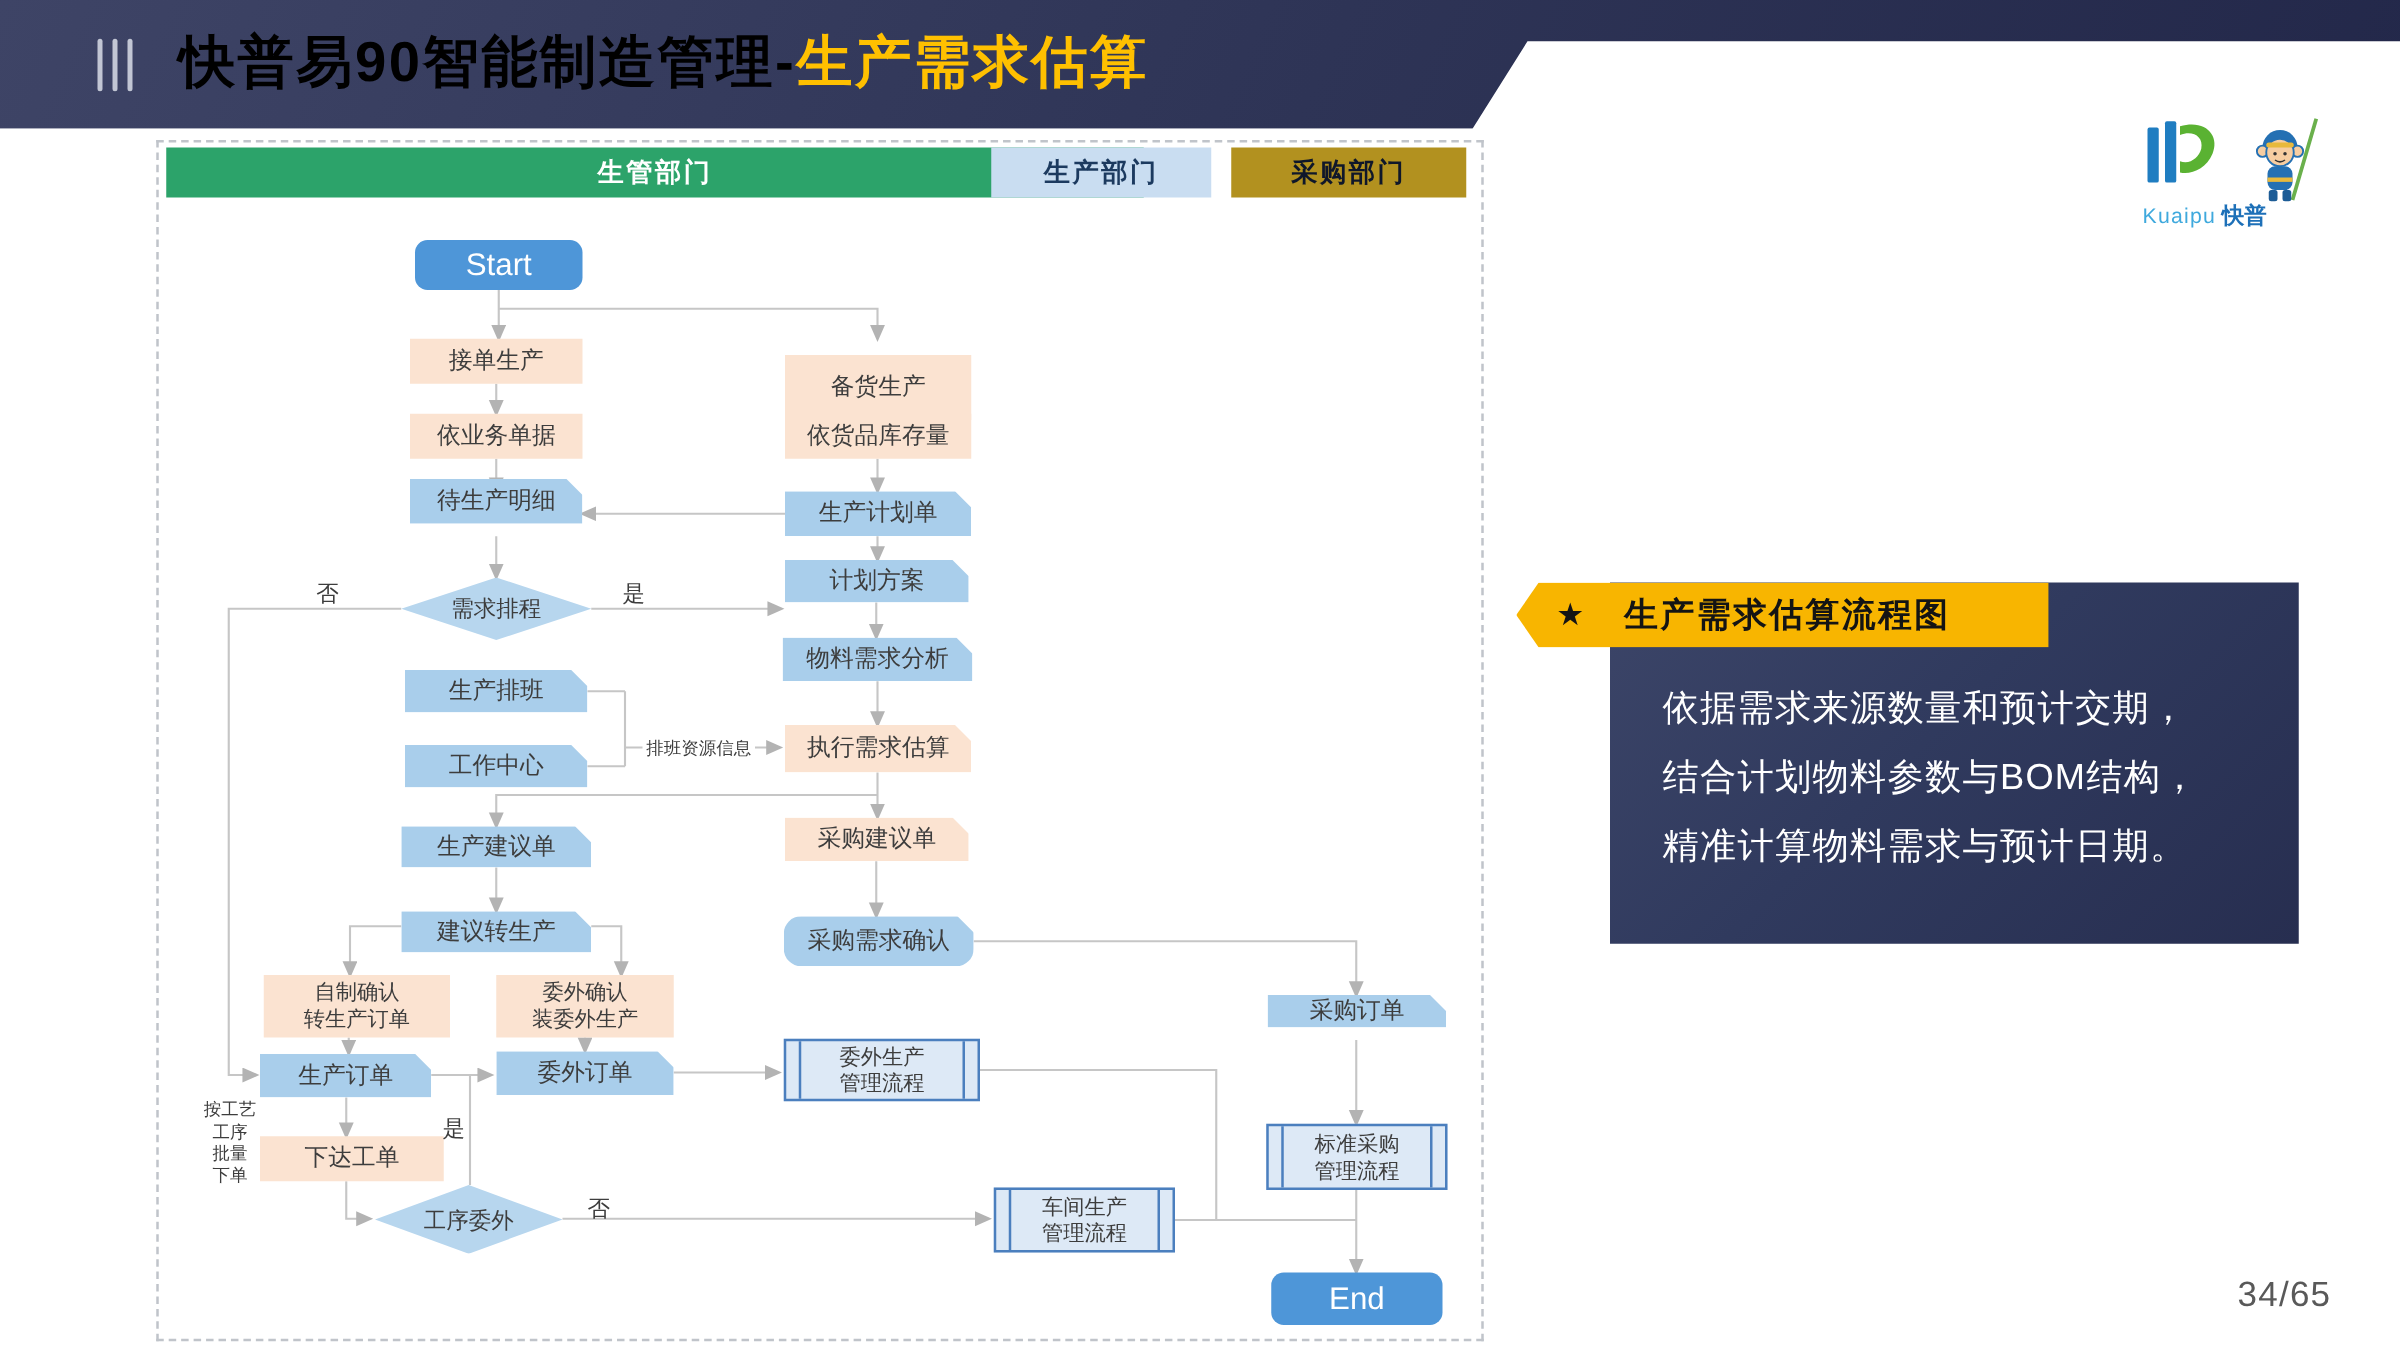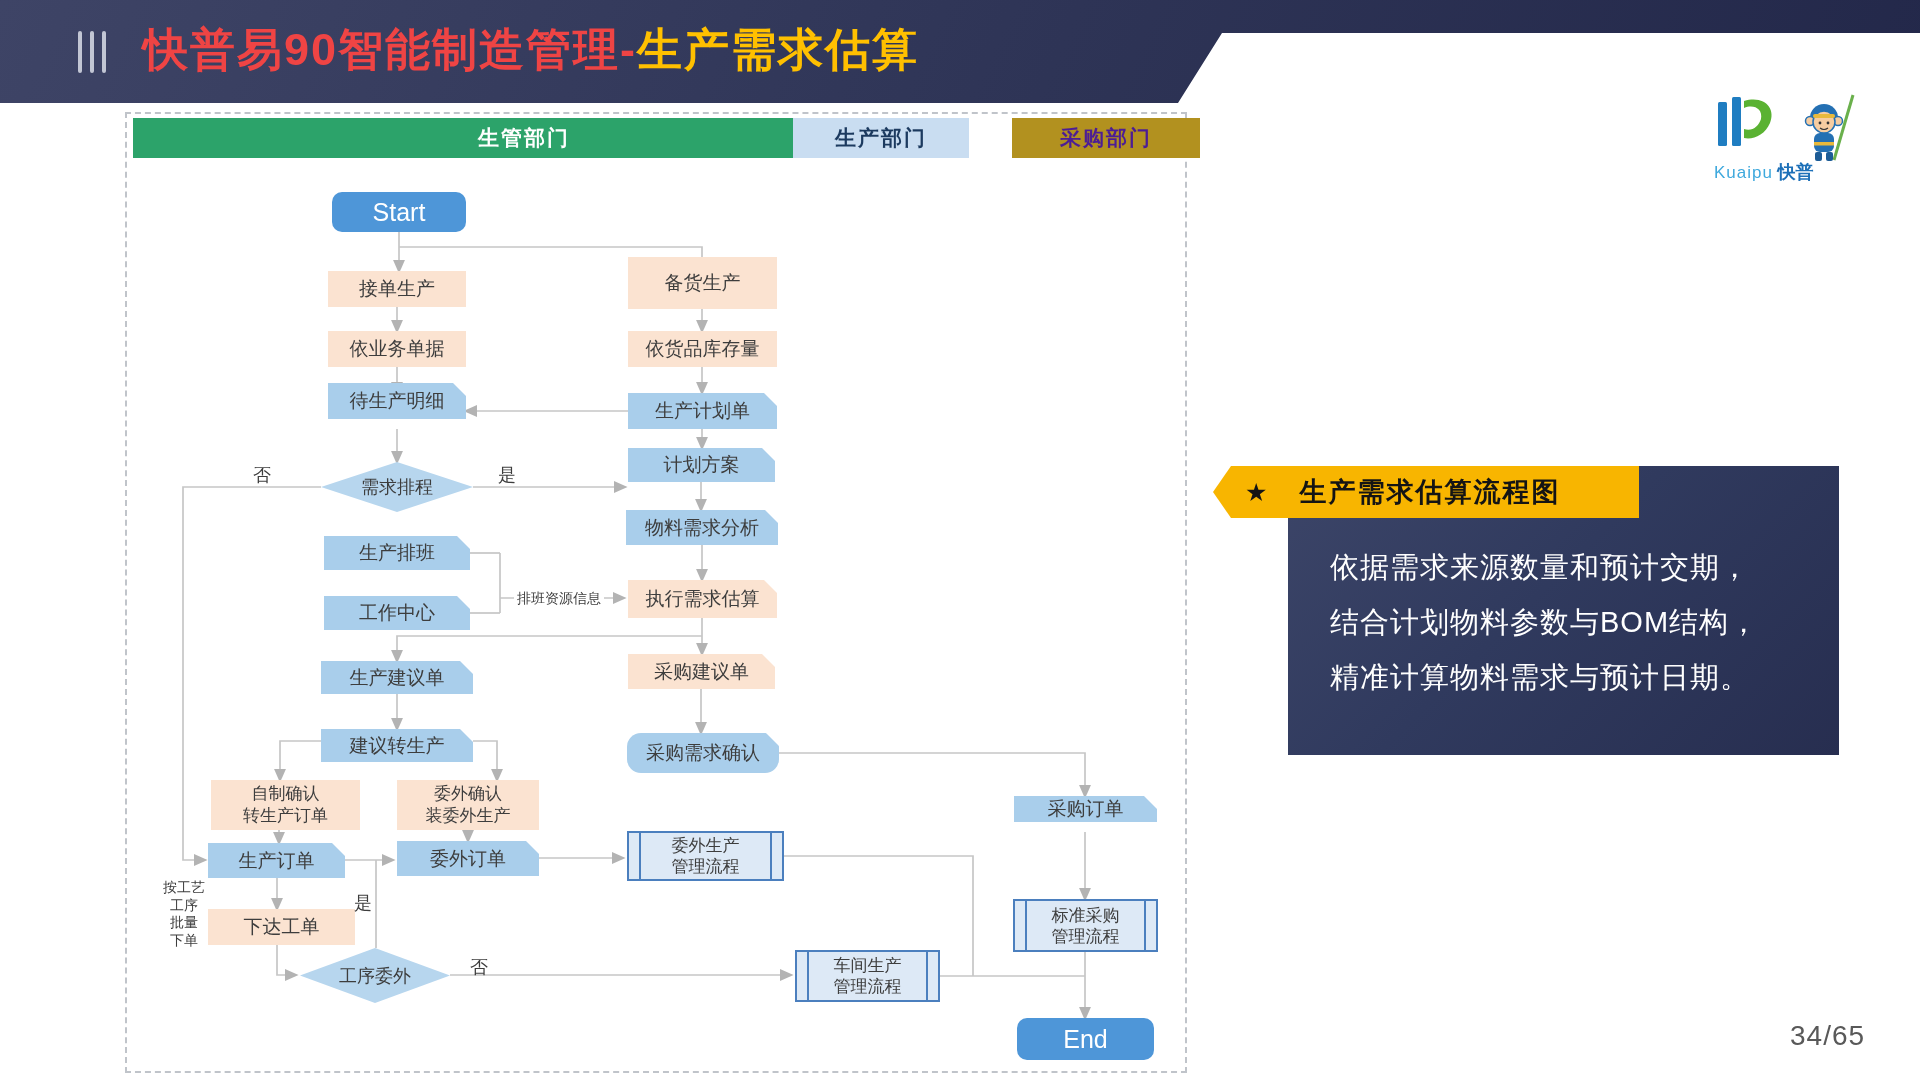--- a/index.html
+++ b/index.html
@@ -6,32 +6,32 @@
   .slide{position:relative;width:1920px;height:1080px;background:#ffffff;overflow:hidden;
          font-family:"Liberation Sans","DejaVu Sans",sans-serif;}
 
   
   .titlebar{position:absolute;left:0;top:0;width:1920px;height:103px;
     background:linear-gradient(115deg,#3e4466 0%,#2e3456 55%,#23284a 100%);
     clip-path:polygon(0 0,1920px 0,1920px 33px,1222px 33px,1178px 103px,0 103px);}
   .title-marks{position:absolute;left:78px;top:31px;display:flex;gap:8px;}
   .title-marks i{display:block;width:4px;height:42px;background:#d9dde8;opacity:.85;border-radius:2px;}
   .slide-title{position:absolute;left:143px;top:20px;font-size:45px;font-weight:bold;letter-spacing:2px;white-space:nowrap;}
-  .slide-title .t-main{color:#ef4444;}
+  .slide-title .t-main{color:#000000;}
   .slide-title .t-accent{color:#ffc000;}
 
   
   .flow-frame{position:absolute;left:125px;top:112px;width:1062px;height:961px;
     border:2px dashed #c0c4ca;background:#ffffff;box-sizing:border-box;}
 
   .lane{position:absolute;height:40px;display:flex;align-items:center;justify-content:center;
         font-size:21px;font-weight:bold;letter-spacing:2px;}
   .lane-green{left:133px;top:118px;width:782px;background:#2ca36a;color:#ffffff;}
   .lane-blue{left:793px;top:118px;width:176px;background:#c9ddf1;color:#1c3a5f;}
-  .lane-gold{left:985px;top:118px;width:188px;background:#b2911f;color:#4c1d95;margin-left:27px;}
+  .lane-gold{left:985px;top:118px;width:188px;background:#b2911f;color:#0f172a;}
 
   #edges{position:absolute;left:0;top:0;width:1920px;height:1080px;pointer-events:none;}
 
   .node{position:absolute;display:flex;align-items:center;justify-content:center;text-align:center;
         font-size:19px;color:#3d3d3d;box-sizing:border-box;line-height:22px;}
   .peach{background:#fbe3d1;}
   .peach-cut{background:#fbe3d1;clip-path:polygon(0 0,calc(100% - 13px) 0,100% 13px,100% 100%,0 100%);}
   .blue-cut{background:#a9ceeb;clip-path:polygon(0 0,calc(100% - 13px) 0,100% 13px,100% 100%,0 100%);}
   .terminal{background:#4e96d8;color:#ffffff;border-radius:10px;font-size:25px;}
   .diamond{background:#b7d6ee;clip-path:polygon(50% 0,100% 50%,50% 100%,0 50%);font-size:18px;}
@@ -119,21 +119,21 @@
       <polyline points="539,858 623,858" fill="none" stroke="#c6c6c6" stroke-width="1.7" marker-end="url(#arr)"></polyline>
       <polyline points="784,856 973,856 973,976" fill="none" stroke="#c6c6c6" stroke-width="1.7"></polyline>
       <polyline points="940,976 1085,976" fill="none" stroke="#c6c6c6" stroke-width="1.7"></polyline>
       <polyline points="1085,832 1085,899" fill="none" stroke="#c6c6c6" stroke-width="1.7" marker-end="url(#arr)"></polyline>
       <polyline points="1085,952 1085,1018" fill="none" stroke="#c6c6c6" stroke-width="1.7" marker-end="url(#arr)"></polyline>
     </svg>
 
   <div id="flow-nodes">
       <div class="node terminal" style="left: 332px; top: 192px; width: 134px; height: 40px;">Start</div>
       <div class="node peach" style="left: 328px; top: 271px; width: 138px; height: 36px;">接单生产</div>
-      <div class="node peach" style="left: 628px; top: 257px; width: 149px; height: 52px;">备货生产</div>
+      <div class="node peach" style="left: 628px; top: 284px; width: 149px; height: 52px;">备货生产</div>
       <div class="node peach" style="left: 328px; top: 331px; width: 138px; height: 36px;">依业务单据</div>
       <div class="node peach" style="left: 628px; top: 331px; width: 149px; height: 36px;">依货品库存量</div>
       <div class="node blue-cut" style="left: 328px; top: 383px; width: 138px; height: 36px;">待生产明细</div>
       <div class="node blue-cut" style="left: 628px; top: 393px; width: 149px; height: 36px;">生产计划单</div>
       <div class="node diamond" style="left: 321px; top: 462px; width: 152px; height: 50px;">需求排程</div>
       <div class="node blue-cut" style="left: 628px; top: 448px; width: 147px; height: 34px;">计划方案</div>
       <div class="node blue-cut" style="left: 626px; top: 510px; width: 152px; height: 35px;">物料需求分析</div>
       <div class="node blue-cut" style="left: 324px; top: 536px; width: 146px; height: 34px;">生产排班</div>
       <div class="node blue-cut" style="left: 324px; top: 596px; width: 146px; height: 34px;">工作中心</div>
       <div class="node peach-cut" style="left: 628px; top: 580px; width: 149px; height: 38px;">执行需求估算</div>

